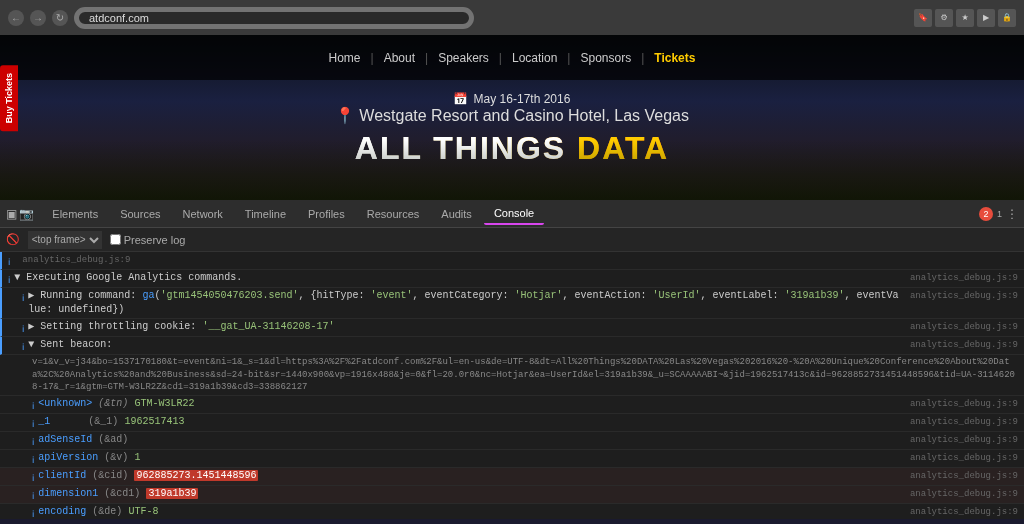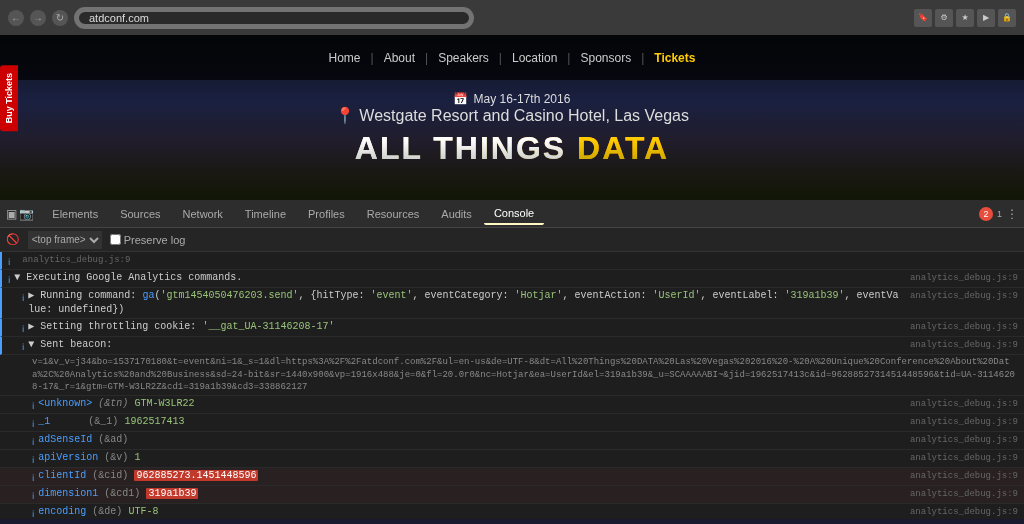--- a/index.html
+++ b/index.html
@@ -135,21 +135,21 @@
       gap: 2px;
       border-bottom: 1px solid #444;
     }
     .dt-tab {
       padding: 4px 10px;
       font-size: 11px;
       color: #aaa;
       cursor: pointer;
       border-radius: 2px;
     }
-    .dt-tab.active { color: #fff; border-bottom: 2px solid #fef9c3; }
+    .dt-tab.active { color: #fff; border-bottom: 2px solid #d946ef; }
     .devtools-sub-toolbar {
       background: #252525;
       height: 24px;
       display: flex;
       align-items: center;
       padding: 0 6px;
       gap: 8px;
       border-bottom: 1px solid #333;
     }
     .preserve-log {

